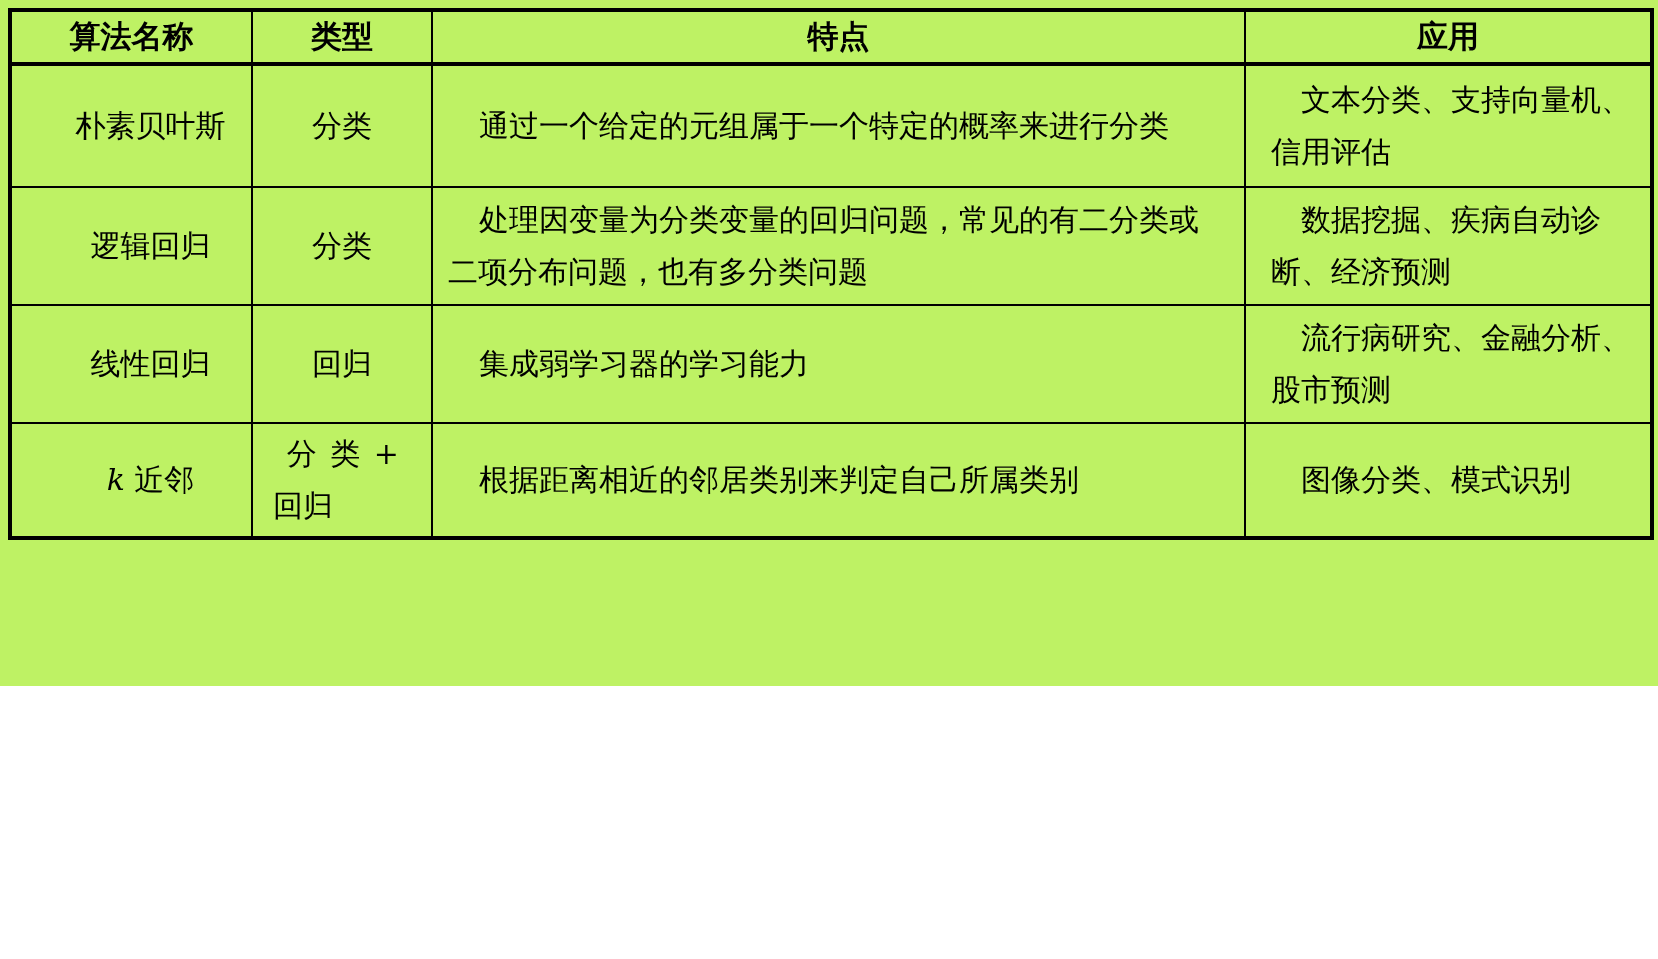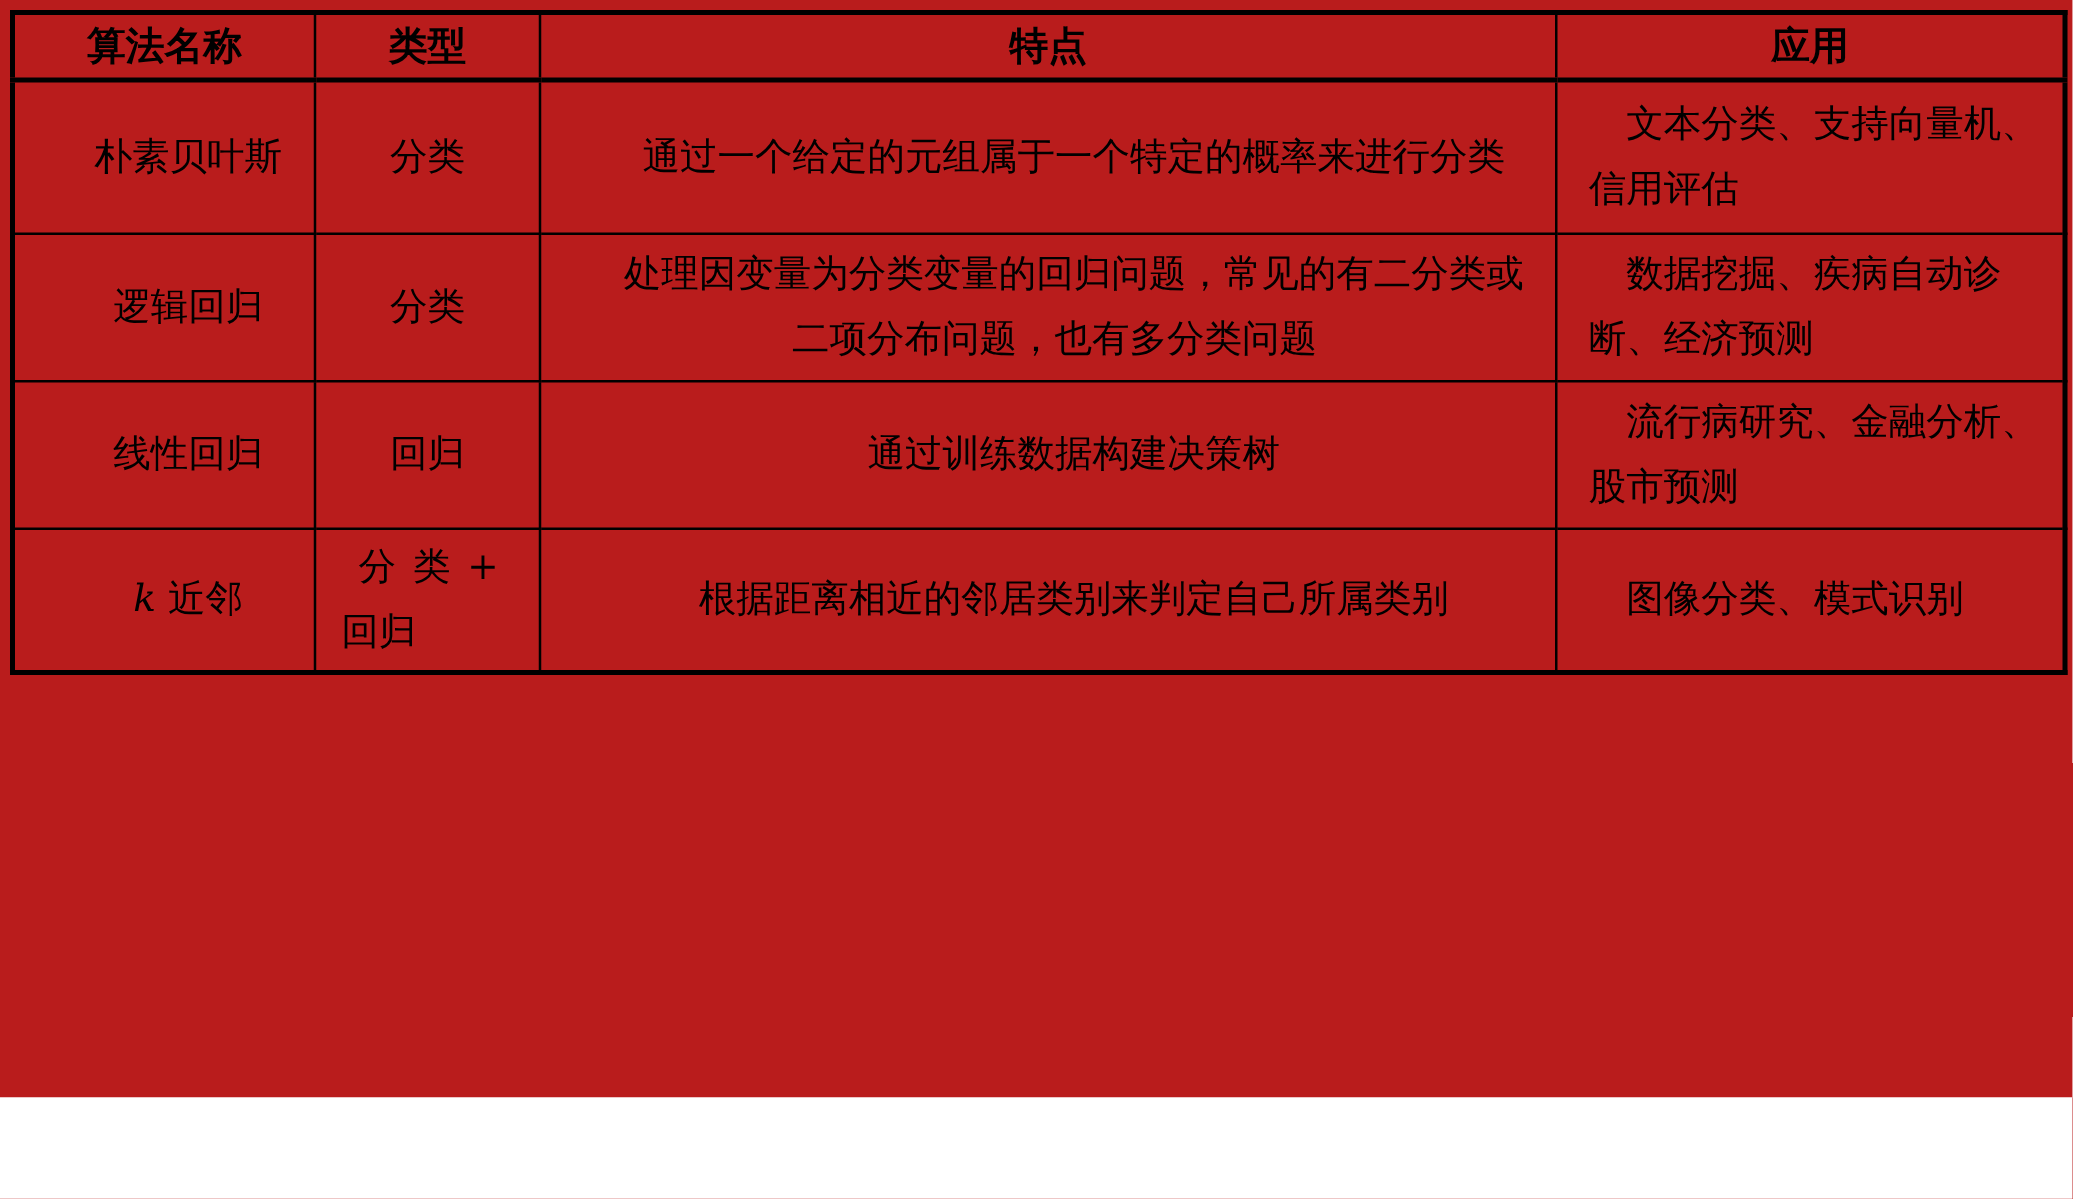--- a/index.html
+++ b/index.html
@@ -4,24 +4,24 @@
 <style>
   html, body {
     margin: 0;
     padding: 0;
     background: #ffffff;
     color: #000000;
     font-family: "DejaVu Serif", "Liberation Serif", serif;
   }
   .page {
     width: 1658px;
-    height: 878px;
+    height: 686px;
     box-sizing: border-box;
     padding: 8px 8px 0 8px;
-    background: #b91c1c;
+    background: #bef264;
     overflow: hidden;
   }
   table.algo-table {
     border-collapse: collapse;
     table-layout: fixed;
     width: 1642px;
     border: 4px solid #000000;
   }
   .algo-table th, .algo-table td {
     border: 2px solid #000000;
@@ -58,22 +58,22 @@
   td.cell-type .type-l1 {
     text-align: right;
     padding-right: 20px;
     letter-spacing: 2px;
   }
   td.cell-type .type-l2 {
     text-align: left;
     padding-left: 10px;
   }
   td.cell-features {
-    text-align: center;
-    padding: 6px 16px 6px 26px;
+    text-align: left;
+    padding: 6px 16px 6px 15px;
     text-indent: 31px;
   }
   td.cell-applications {
     text-align: left;
     padding: 6px 14px 6px 25px;
     text-indent: 30px;
   }
 </style>
 </head>
 <body>
@@ -103,21 +103,21 @@
         </tr>
         <tr style="height: 112px;">
           <td class="cell-name">逻辑回归</td>
           <td class="cell-type">分类</td>
           <td class="cell-features">处理因变量为分类变量的回归问题，常见的有二分类或二项分布问题，也有多分类问题</td>
           <td class="cell-applications">数据挖掘、疾病自动诊断、经济预测</td>
         </tr>
         <tr style="height: 110px;">
           <td class="cell-name">线性回归</td>
           <td class="cell-type">回归</td>
-          <td class="cell-features">通过训练数据构建决策树</td>
+          <td class="cell-features">集成弱学习器的学习能力</td>
           <td class="cell-applications">流行病研究、金融分析、股市预测</td>
         </tr>
         <tr style="height: 110px;">
           <td class="cell-name"><i>k</i> 近邻</td>
           <td class="cell-type">
             <div class="type-l1">分 类 +</div>
             <div class="type-l2">回归</div>
           </td>
           <td class="cell-features">根据距离相近的邻居类别来判定自己所属类别</td>
           <td class="cell-applications">图像分类、模式识别</td>

